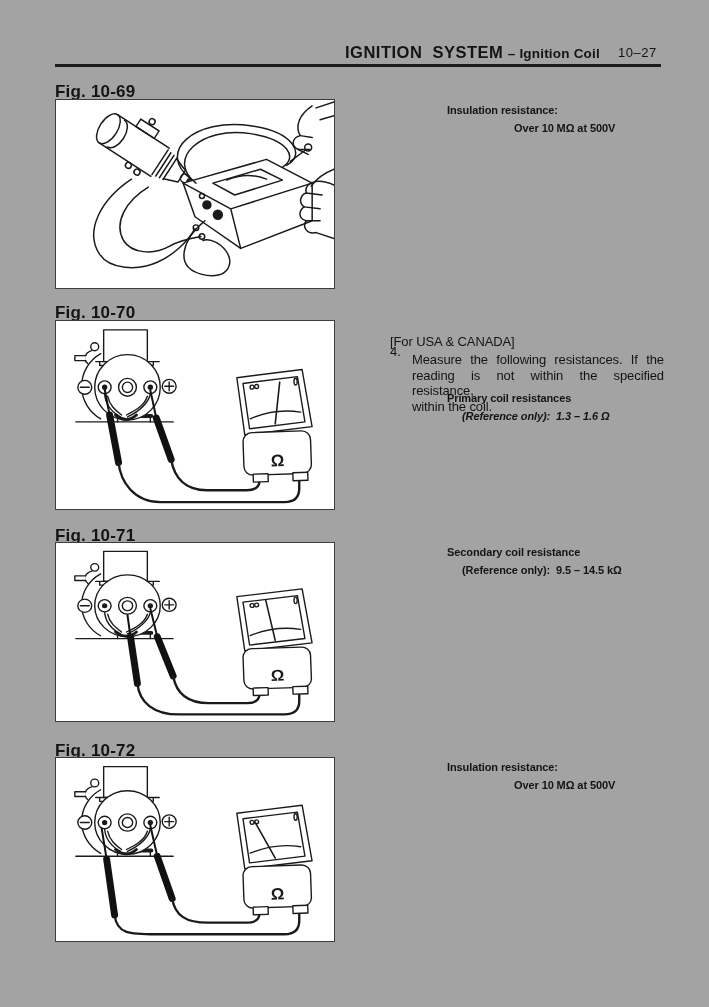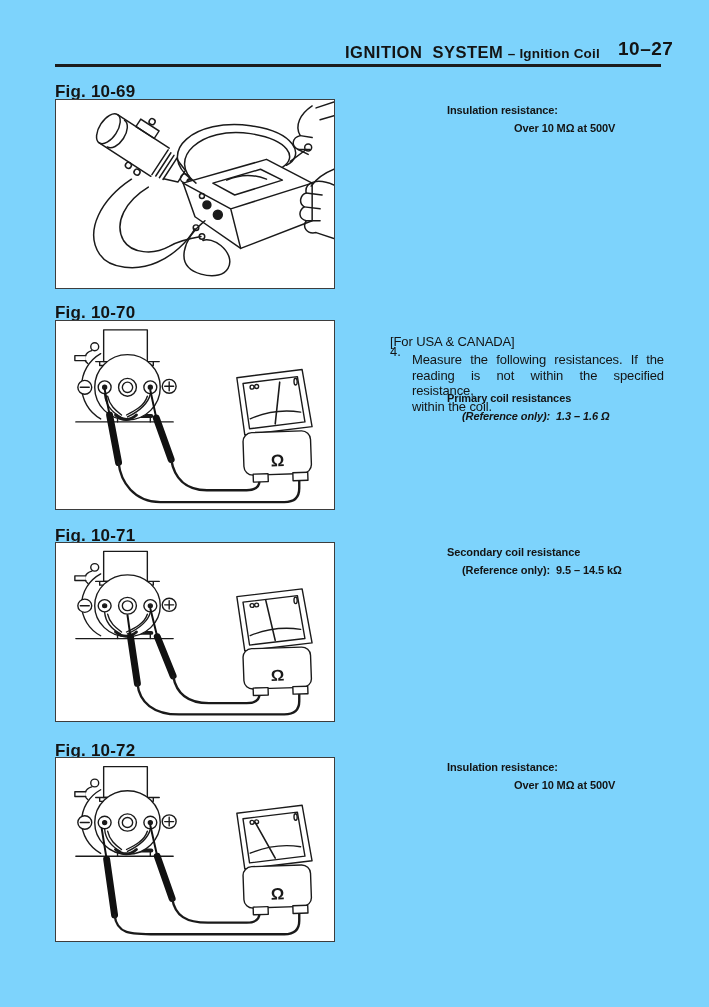--- a/index.html
+++ b/index.html
@@ -1,23 +1,23 @@
 <!DOCTYPE html>
 <html><head>
 <meta charset="utf-8">
 <style>
   html,body{margin:0;padding:0;background:#ffffff;}
-  .page{position:relative;width:709px;height:1007px;background:#7dd3fc;overflow:hidden;
+  .page{position:relative;width:709px;height:1007px;background:#a3a3a3;overflow:hidden;
         font-family:"Liberation Sans","DejaVu Sans",sans-serif;color:#141414;}
   
   .hdr-line{position:absolute;left:55px;top:64px;width:606px;height:2.5px;background:#1c1c1c;}
   .hdr-title{position:absolute;left:345px;top:43px;white-space:nowrap;}
   .hdr-title .main{font-size:16.5px;font-weight:bold;letter-spacing:.5px;word-spacing:5px;}
   .hdr-title .sub{font-size:13.5px;font-weight:bold;letter-spacing:.2px;}
-  .hdr-page{position:absolute;left:618px;top:38px;font-size:19px;font-weight:bold;letter-spacing:.5px;}
+  .hdr-page{position:absolute;left:618px;top:45px;font-size:13px;font-weight:normal;letter-spacing:.5px;}
   
   .fig-label{position:absolute;left:55px;font-size:17px;font-weight:bold;letter-spacing:.2px;}
   .fig-box{position:absolute;left:55px;width:280px;border:1.5px solid #3d3d3d;background:#fff;box-sizing:border-box;}
   .fig-box svg{display:block;width:100%;height:100%;}
   
   .spec{position:absolute;font-size:11px;font-weight:bold;letter-spacing:-.1px;white-space:pre;}
   .body-txt{position:absolute;font-size:13px;line-height:15.6px;letter-spacing:-.1px;}
   .just{text-align:justify;text-align-last:justify;}
   .step-wrap{position:absolute;left:412px;width:252px;}
   .step-num{position:absolute;left:390px;font-size:13px;font-weight:normal;}

